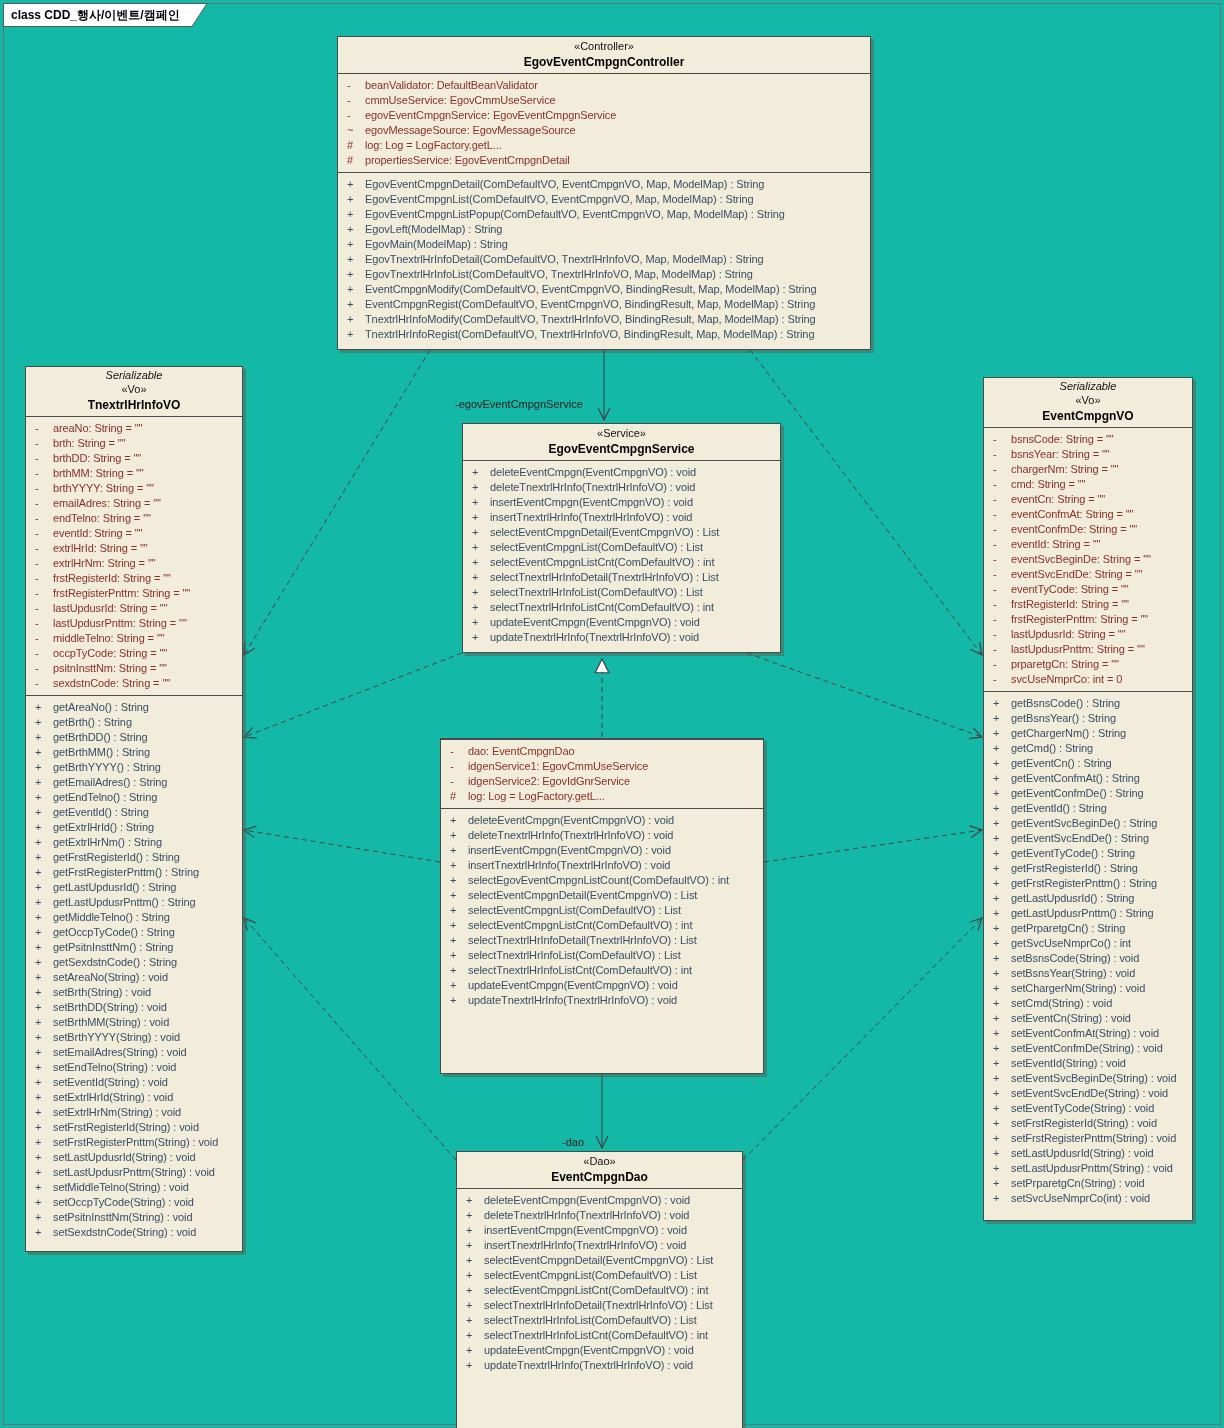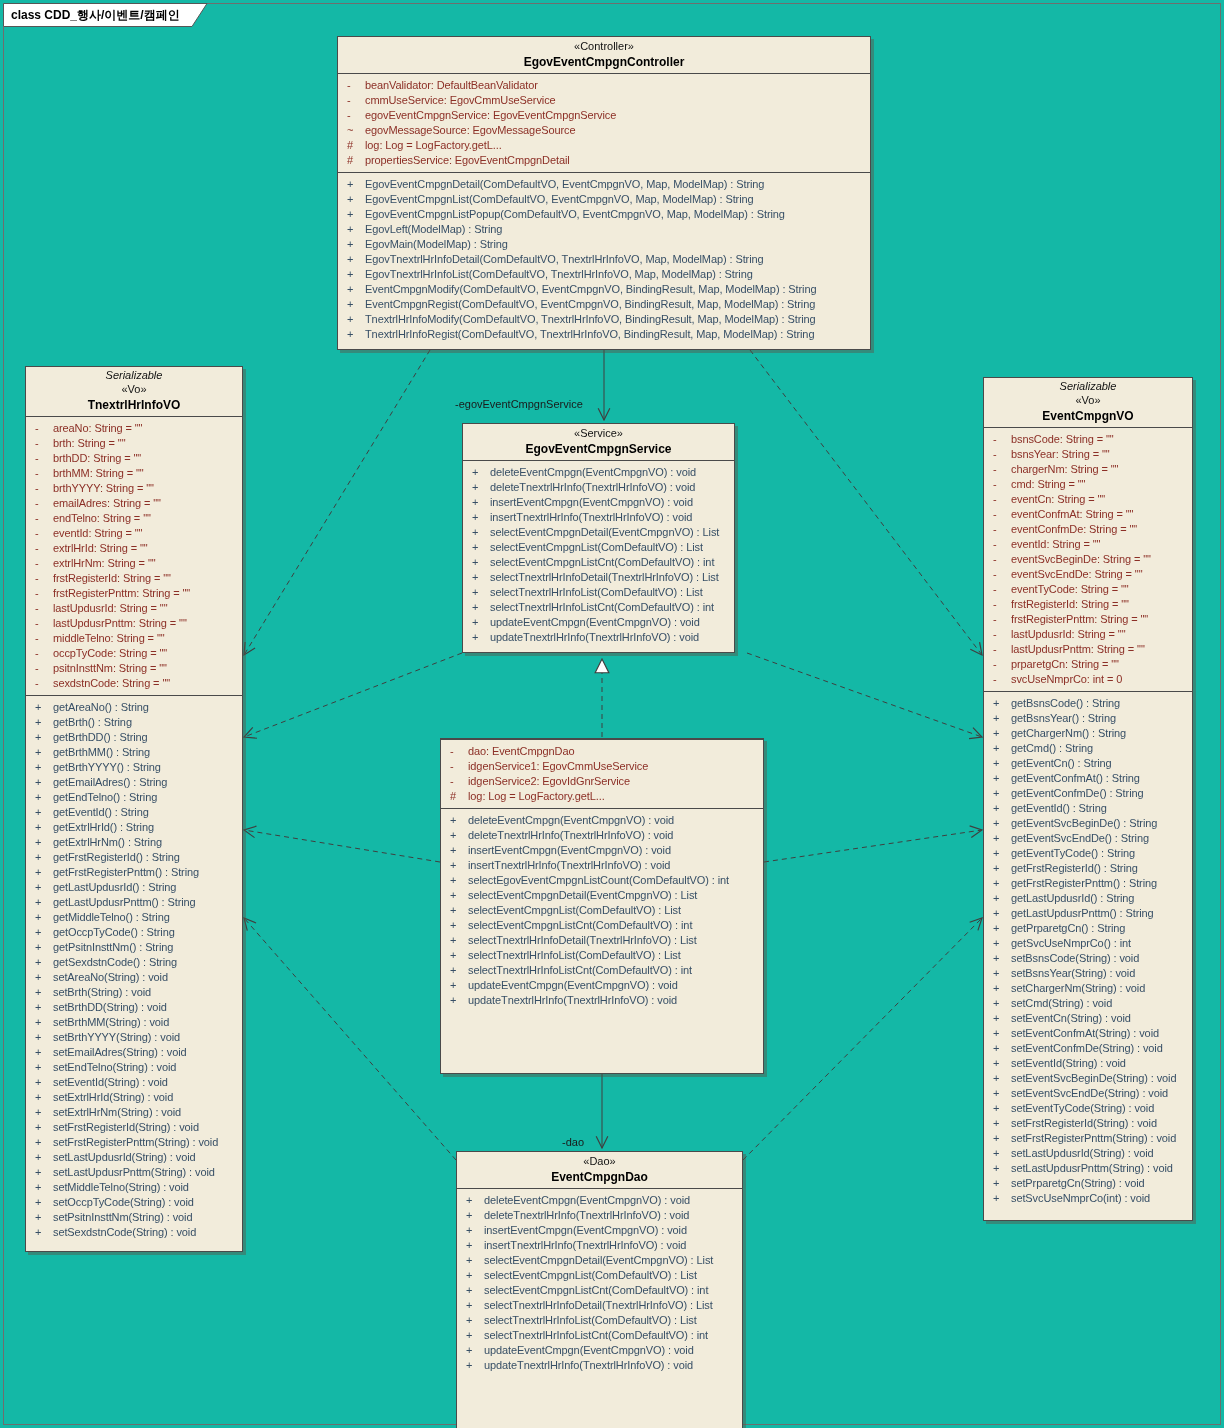--- a/index.html
+++ b/index.html
@@ -371,21 +371,21 @@
           <span class="vis">+</span>
           <span class="txt">setPsitnInsttNm(String) : void</span>
         </div>
         <div class="member-row">
           <span class="vis">+</span>
           <span class="txt">setSexdstnCode(String) : void</span>
         </div>
       </div>
   </div>
 
-  <div class="uml-class" style="left:462px; top:423px; width:273px; height:230px;">
+  <div class="uml-class" style="left:462px; top:423px; width:319px; height:230px;">
     <div class="uml-head">
       <div class="uml-stereotype">«Service»</div>
       <div class="uml-name">EgovEventCmpgnService</div>
     </div>
     <div class="uml-methods">
         <div class="member-row">
           <span class="vis">+</span>
           <span class="txt">deleteEventCmpgn(EventCmpgnVO) : void</span>
         </div>
         <div class="member-row">

